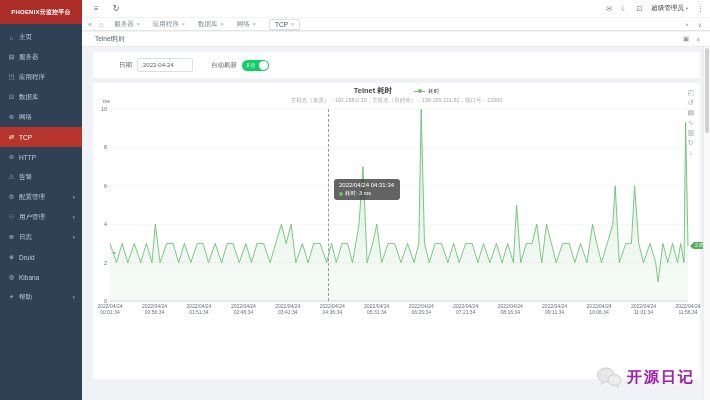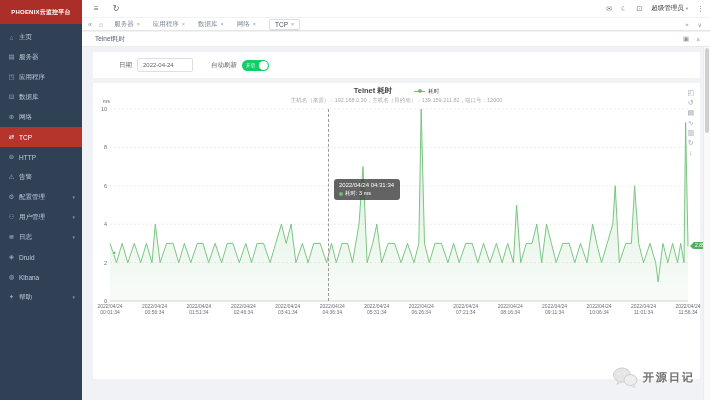--- a/index.html
+++ b/index.html
@@ -80,21 +80,21 @@
   .value-tag .vt-box { background:#54b05c; color:#fff; font-size:5px; padding:1px 2px; border-radius:1px; line-height:1; }
 
   .toolbox { position:absolute; right:6px; top:6px; display:flex; flex-direction:column; gap:3px; }
   .toolbox span { font-size:7px; color:#9da3ab; line-height:1; cursor:pointer; text-align:center; }
 
   
   .scrollbar { position:absolute; right:0; top:47px; bottom:0; width:7px; background:#fafafa; border-left:1px solid #ececec; }
   .scroll-thumb { position:absolute; left:1px; right:1px; top:1px; height:85px; background:#cfcfcf; border-radius:3px; cursor:pointer; }
 
   .watermark { position:absolute; right:15px; bottom:12px; display:flex; align-items:center; gap:5px; }
-  .wm-text { font-size:11px; font-weight:bold; letter-spacing:2px; color:#737373; text-shadow:0.6px 0.6px 0 #fbfbfb, -0.4px -0.4px 0 #c9c9c9; }
+  .wm-text { font-size:15px; font-weight:bold; letter-spacing:2px; color:#a21caf; text-shadow:0.6px 0.6px 0 #fbfbfb, -0.4px -0.4px 0 #c9c9c9; }
 </style>
 </head>
 <body>
 
 <div class="app">
 
   <div class="sidebar">
     <div class="logo">PHOENIX云监控平台</div>
     <div class="menu">
         <div class="menu-item">

